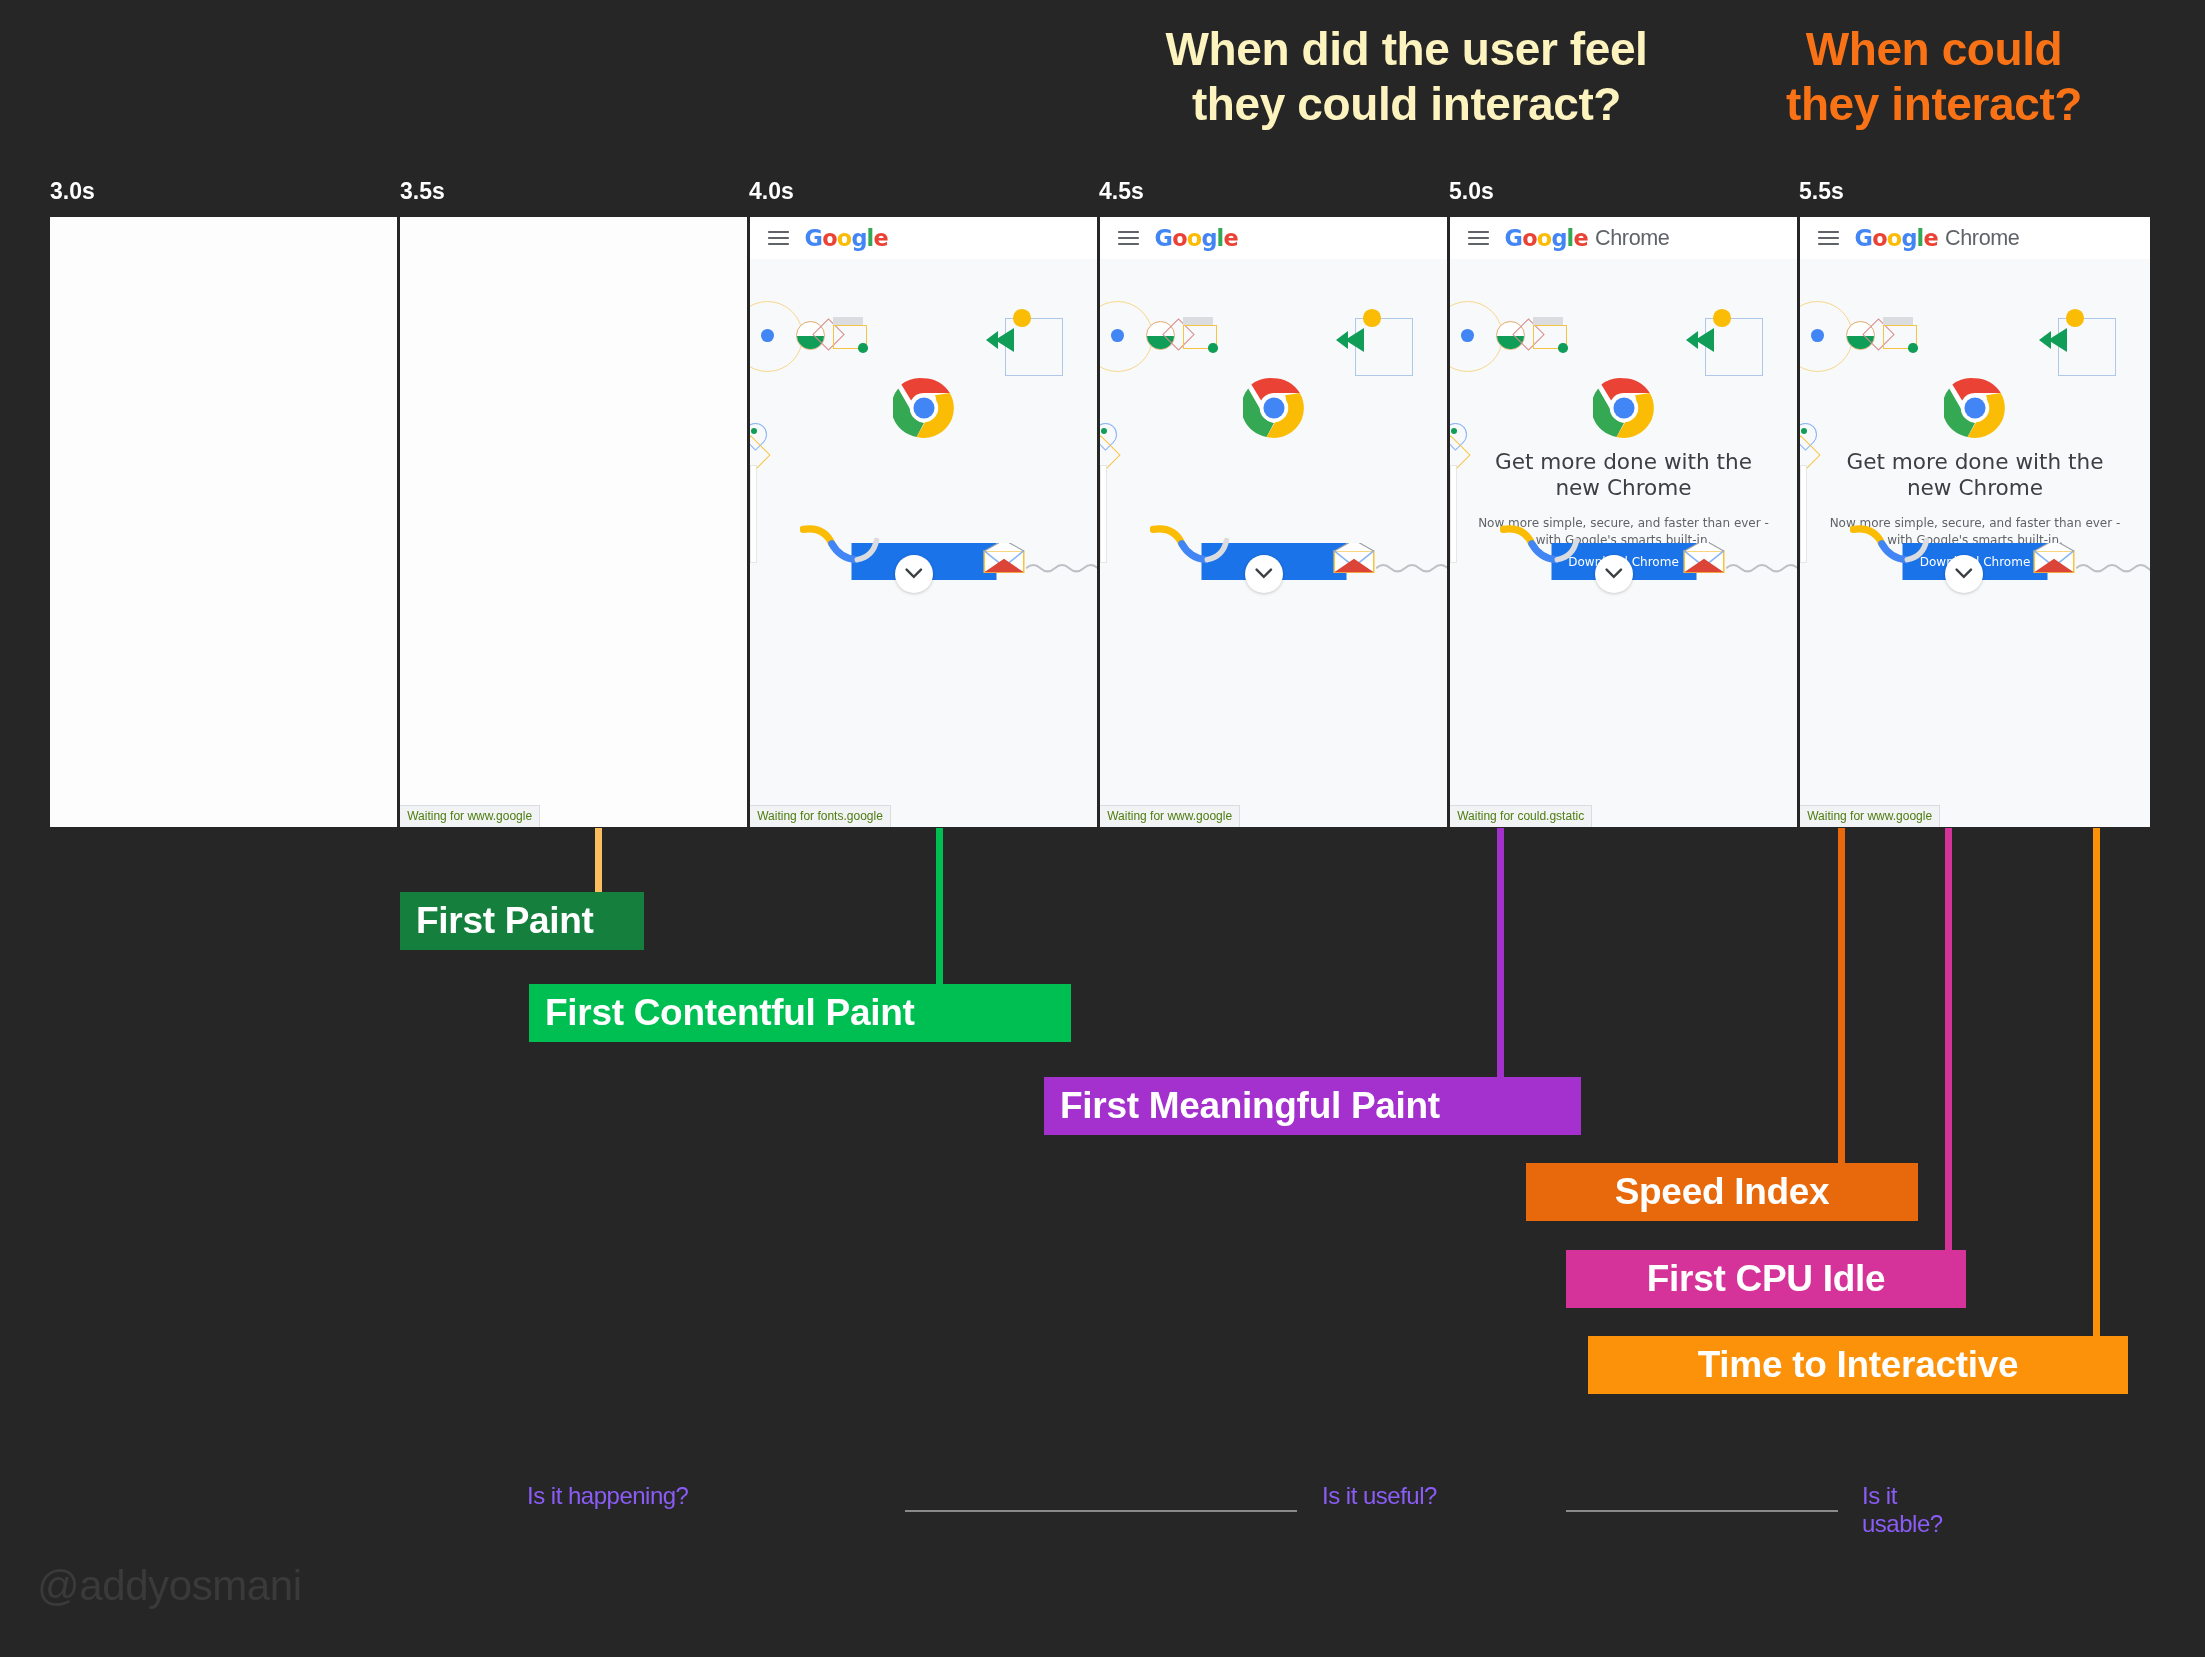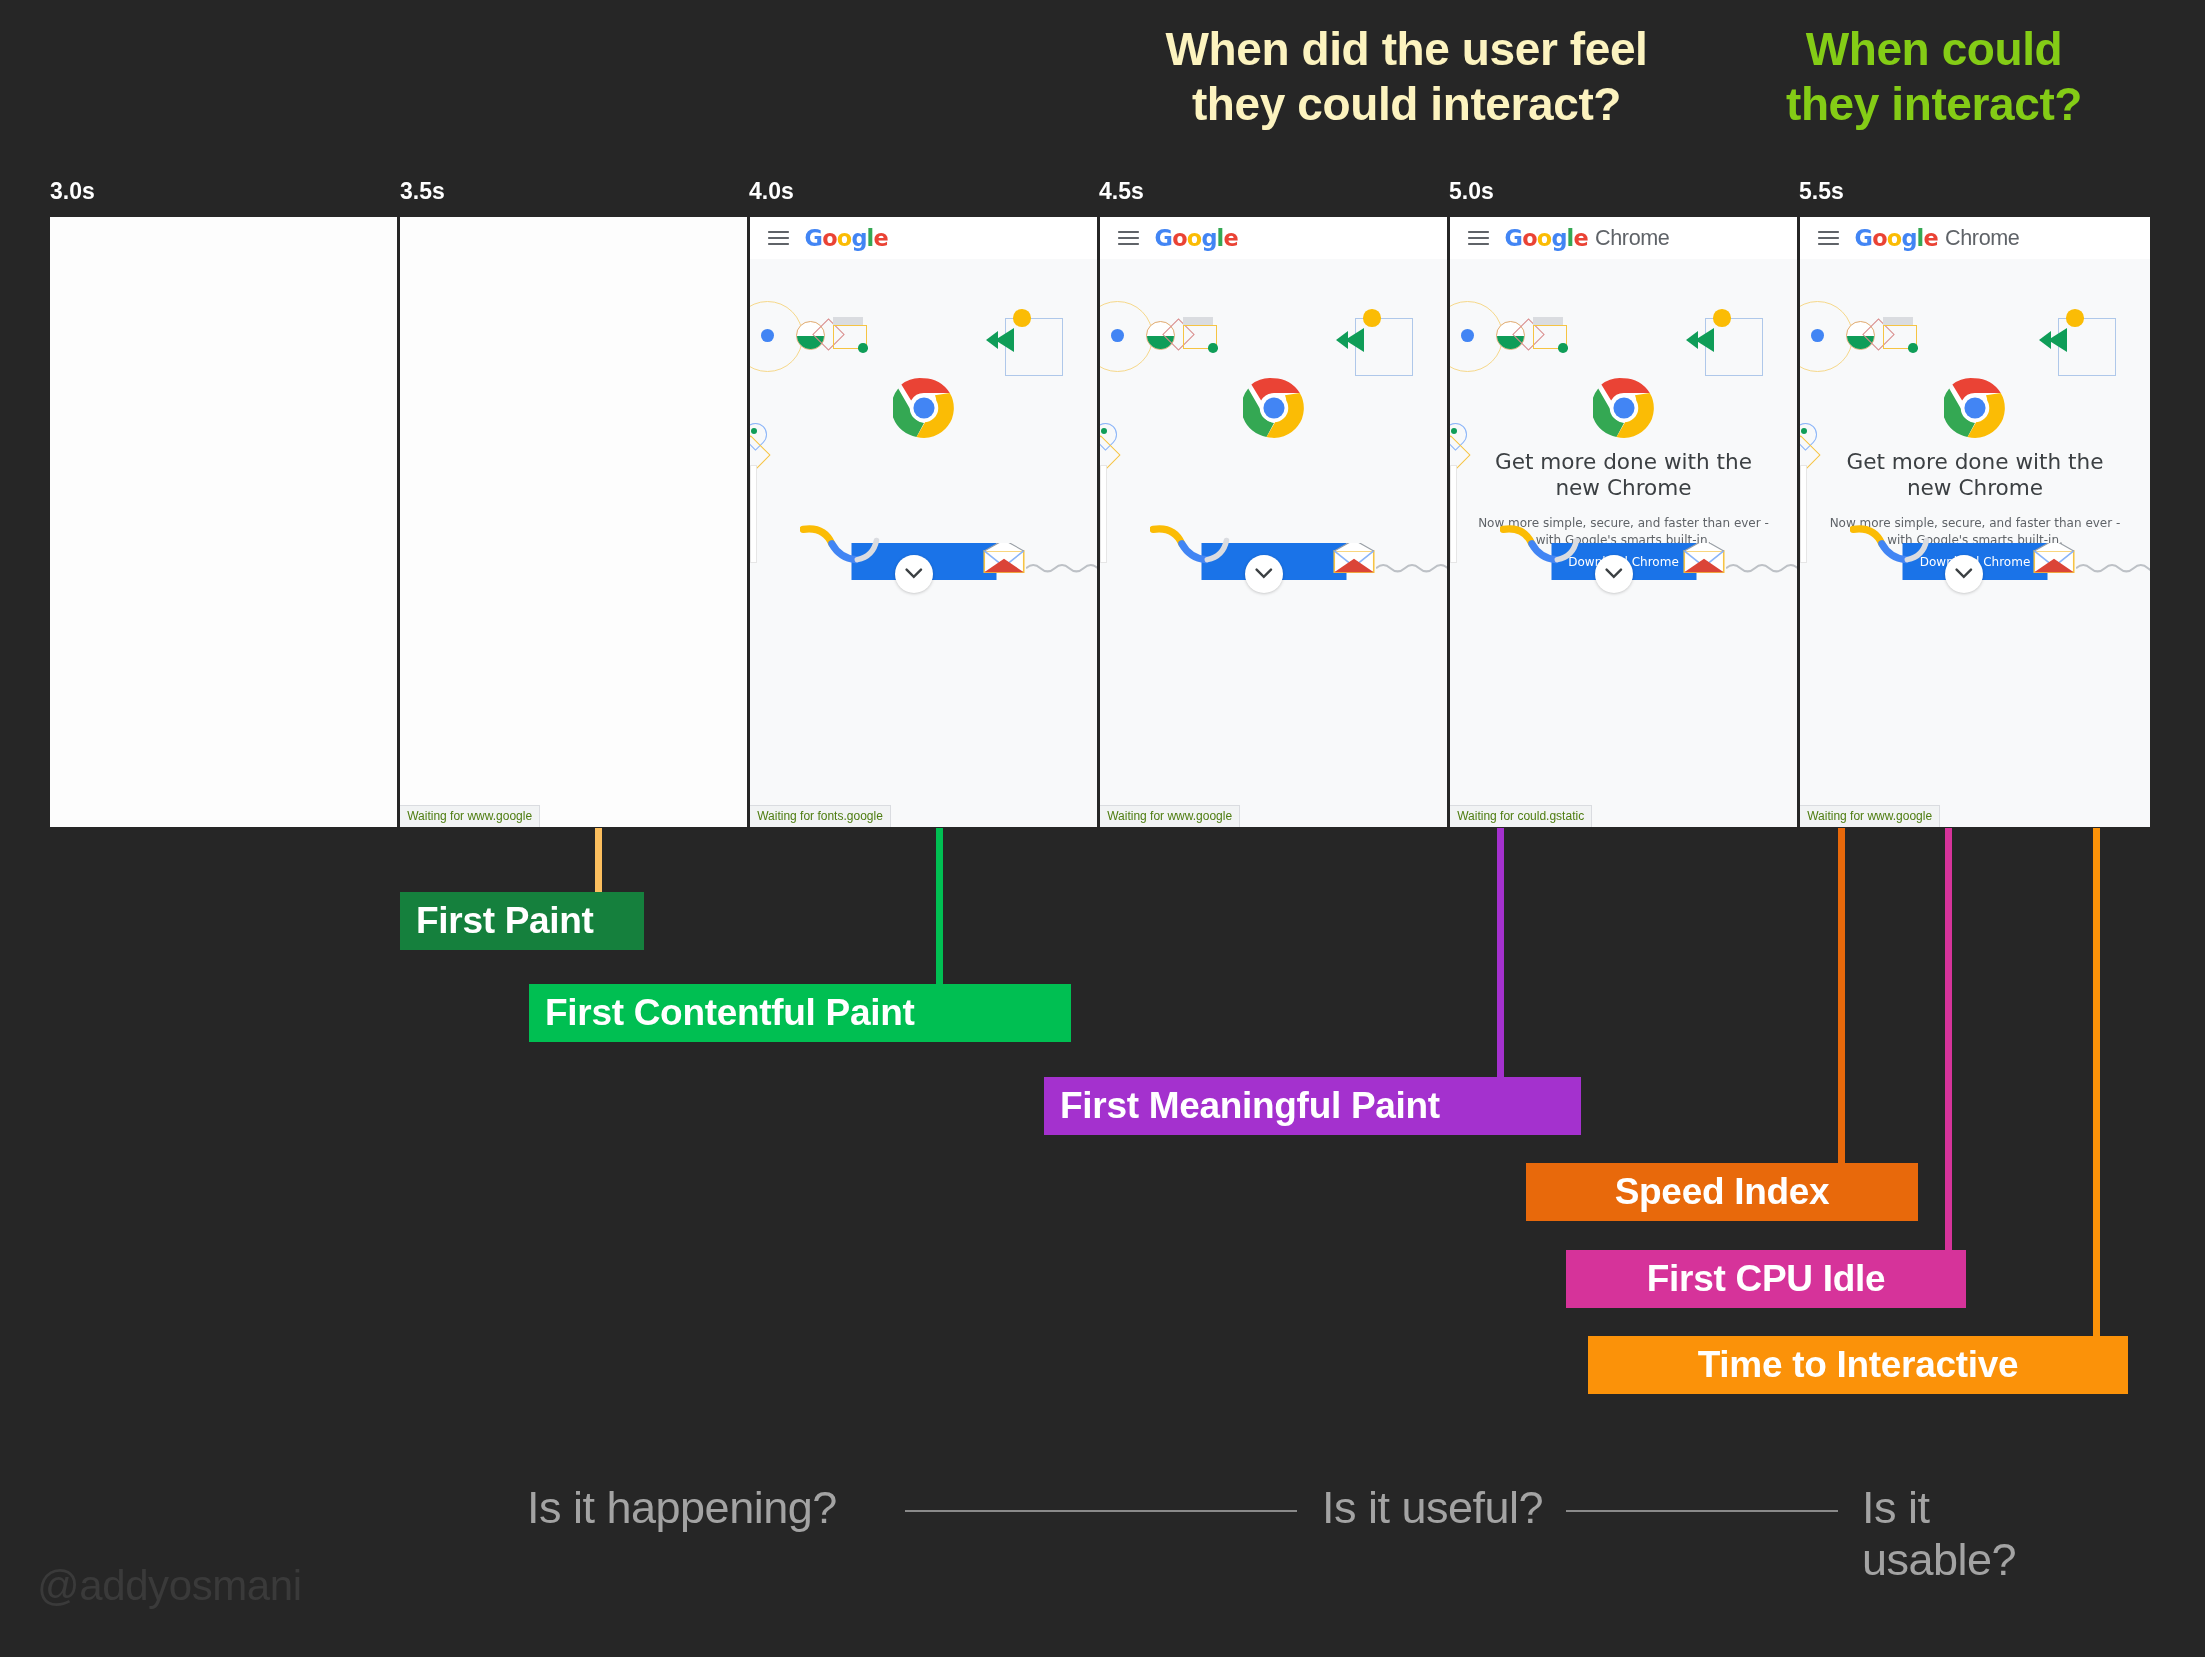--- a/index.html
+++ b/index.html
@@ -8,21 +8,21 @@
     background:#262626;
     font-family:"Liberation Sans", sans-serif;
     overflow:hidden;
     position:relative;
   }
   .stage{position:absolute;left:0;top:0;width:1812px;height:1657px;}
 
   
   .hdr{position:absolute;text-align:center;font-weight:bold;line-height:1.18;letter-spacing:-0.4px;}
   #hdr-feel{left:1143px;top:22.4px;width:527px;font-size:46px;color:#FCF3BF;}
-  #hdr-could{left:1758px;top:22.4px;width:352px;font-size:46px;color:#84cc16;}
+  #hdr-could{left:1758px;top:22.4px;width:352px;font-size:46px;color:#f97316;}
 
   
   .tick{position:absolute;top:178px;color:#ffffff;font-size:23px;font-weight:bold;letter-spacing:0px;}
 
   
   #film{position:absolute;left:50px;top:217px;width:2100px;height:610px;display:flex;}
   .frame{position:relative;width:350px;height:610px;background:#ffffff;
          border-right:3.2px solid #262626;box-sizing:border-box;overflow:hidden;}
   .frame:last-child{border-right:none;}
   .frame.blank{background:#fdfdfd;}
@@ -82,21 +82,21 @@
 
   
   .conn{position:absolute;width:7.2px;}
 
   
   .lbl{position:absolute;display:flex;align-items:center;height:58px;
        color:#ffffff;font-weight:bold;font-size:37px;letter-spacing:-0.3px;padding:0 16px;
        box-sizing:border-box;white-space:nowrap;}
 
   
-  .q{position:absolute;color:#a3a3a3;font-size:45px;letter-spacing:-0.5px;}
+  .q{position:absolute;color:#8b5cf6;font-size:24px;letter-spacing:-0.5px;}
   .qline{position:absolute;height:2.4px;background:#8a8a8a;}
 
   #wm{position:absolute;left:37px;top:1562px;color:#3a3a3a;font-size:42px;letter-spacing:-0.4px;}
 </style>
 </head>
 <body>
 
 <div class="stage">
 
   <div class="hdr" id="hdr-feel">

